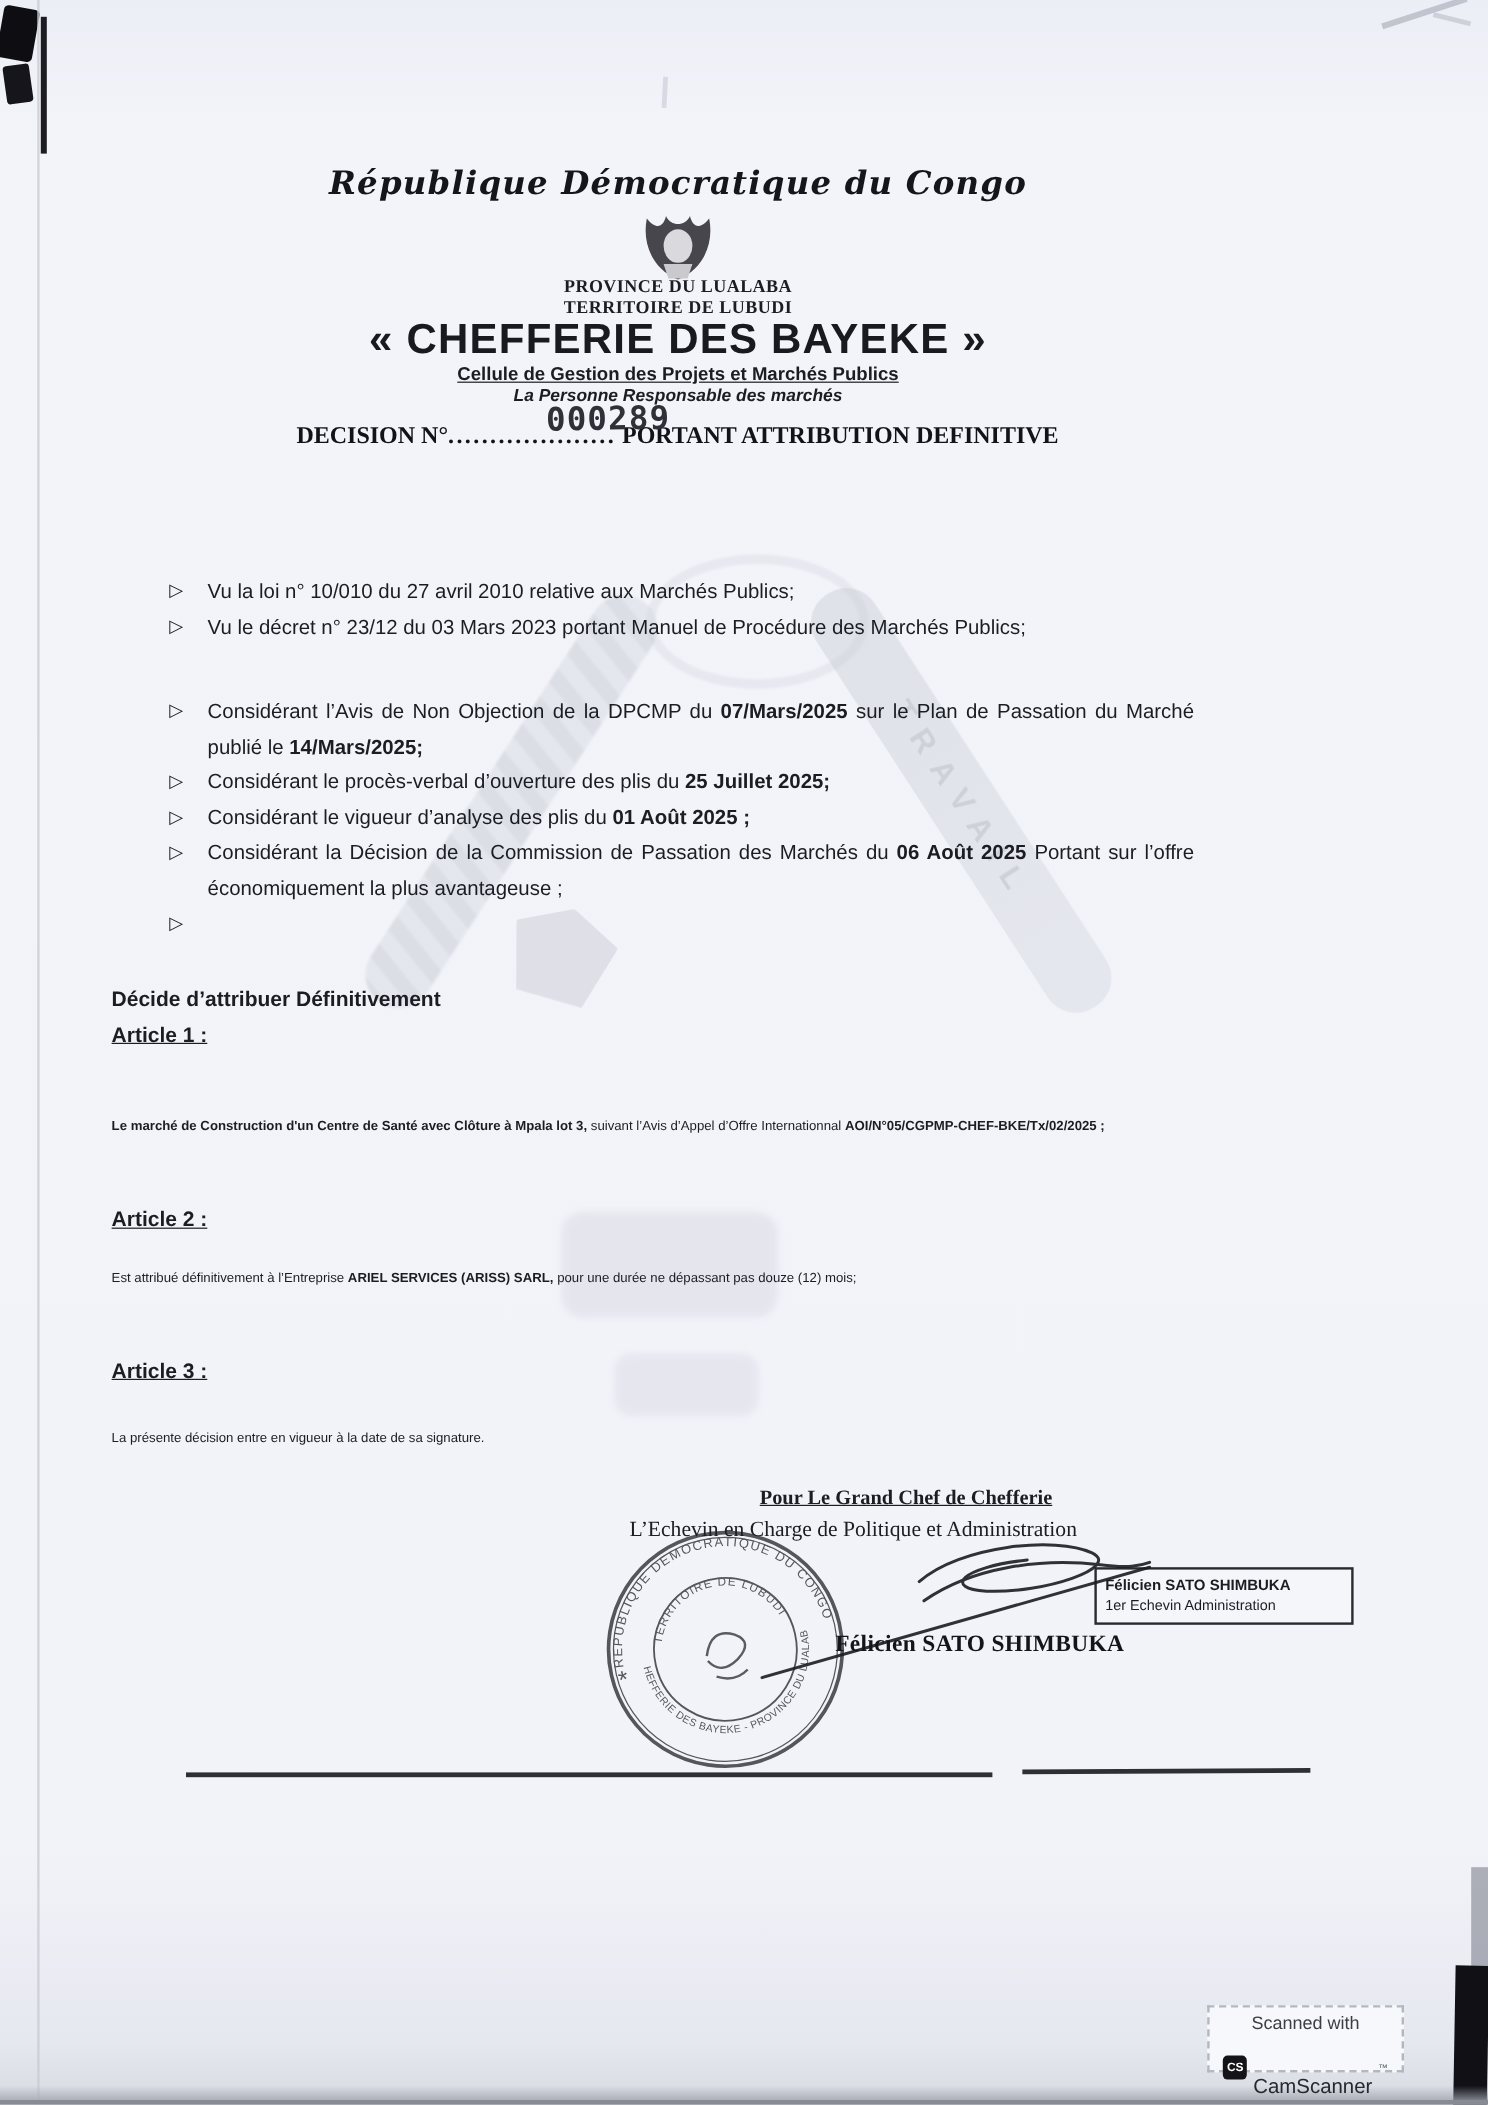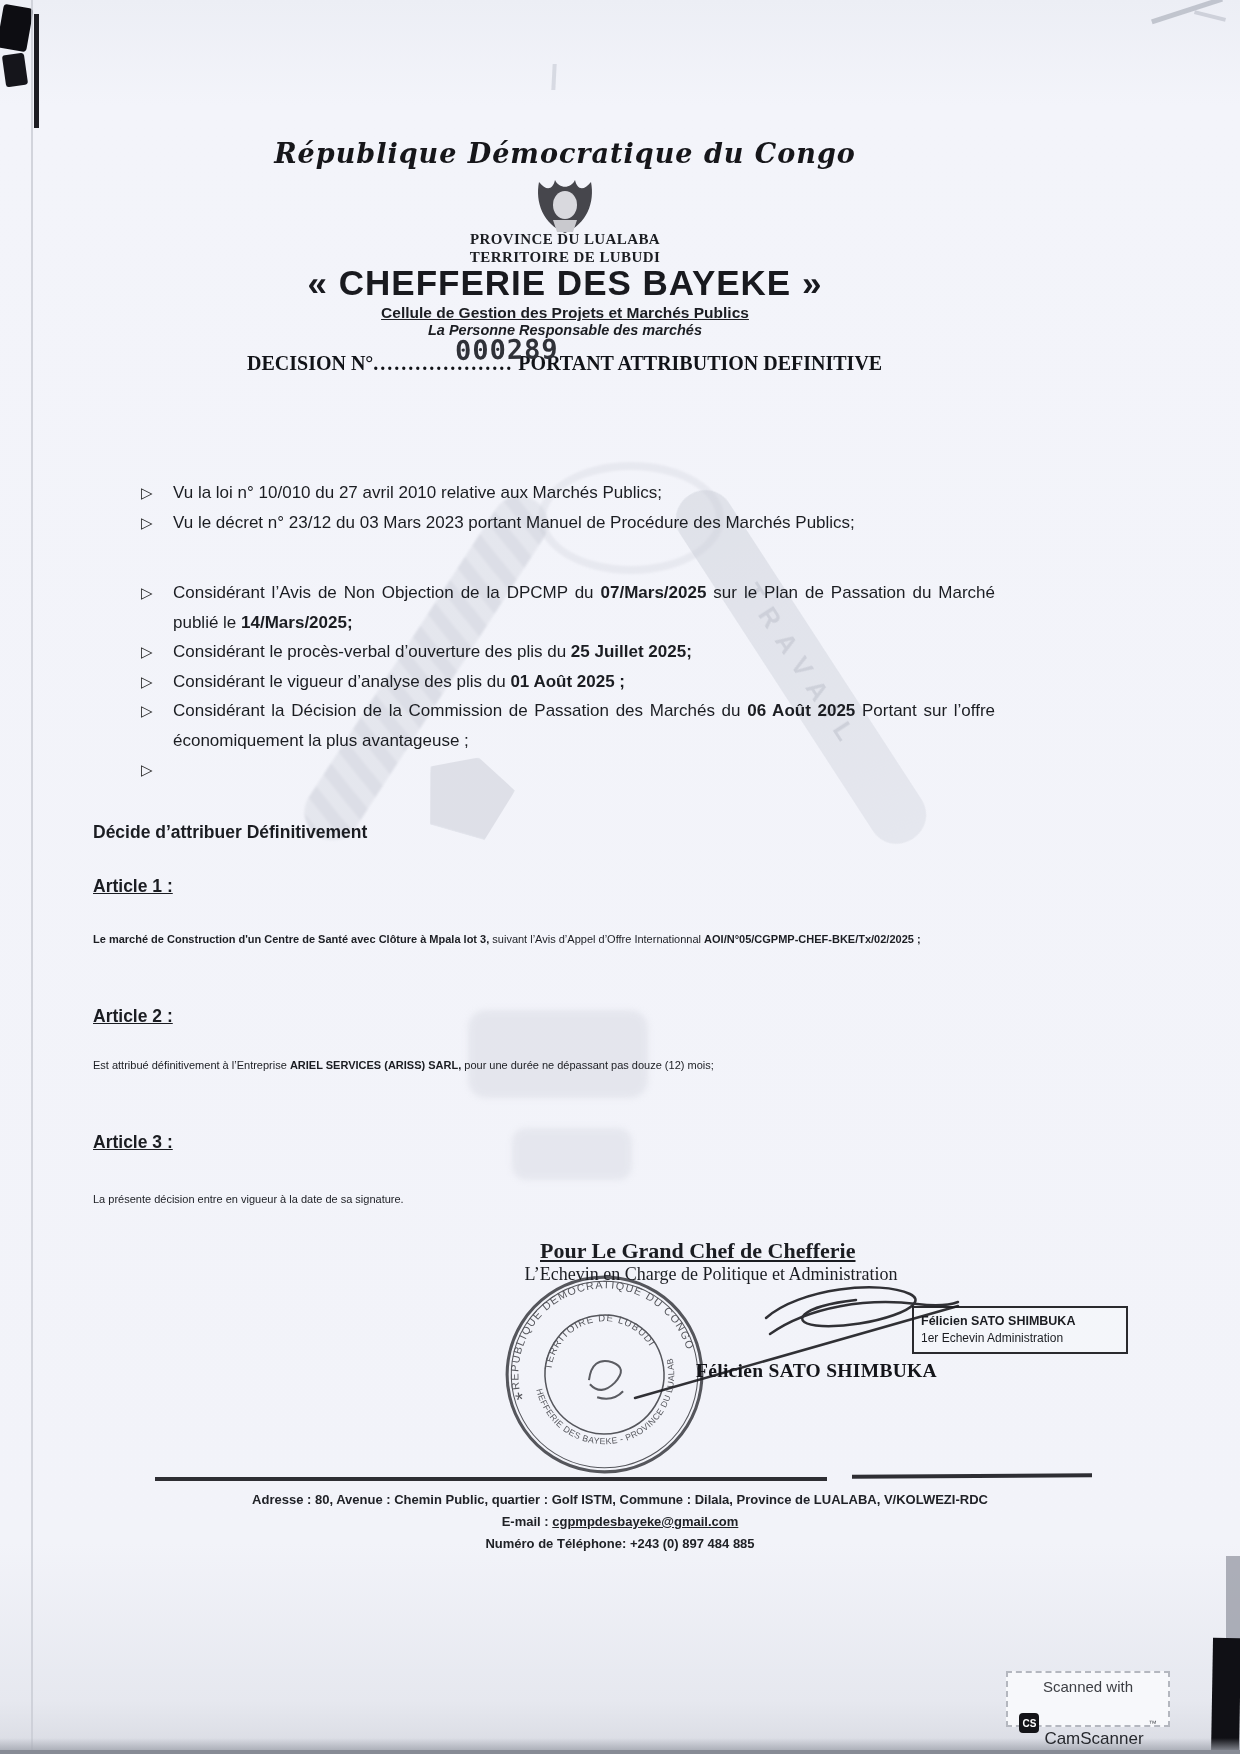--- a/index.html
+++ b/index.html
@@ -52,26 +52,26 @@
   
   ul.bullets{position:absolute;left:140px;width:855px;margin:0;padding:0;list-style:none;z-index:2;font-size:17px;}
   #vus{top:478px;line-height:30px;}
   #cons{top:578px;line-height:29.5px;}
   ul.bullets li{position:relative;padding-left:33px;text-align:justify;}
   ul.bullets .marker{position:absolute;left:1px;top:0;font-size:15px;color:#222;}
   
   .decide{position:absolute;left:93px;top:822px;font-weight:700;font-size:17.5px;z-index:2;}
   .art-head{position:absolute;left:93px;font-weight:700;font-size:17.5px;text-decoration:underline;z-index:2;}
   .art-body{position:absolute;left:93px;width:880px;font-size:11px;line-height:30px;text-align:justify;z-index:2;}
-  #a1h{top:876px;} #a1b{top:924px;}
+  #a1h{top:852px;} #a1b{top:924px;}
   #a2h{top:1006px;} #a2b{top:1050px;}
   #a3h{top:1132px;} #a3b{top:1184px;}
   
-  .sig-for{position:absolute;left:540px;top:1238px;width:430px;z-index:3;
-    font-family:"Liberation Serif",serif;font-weight:700;font-size:22px;text-decoration:underline;}
+  .sig-for{position:absolute;left:540px;top:1238px;width:430px;text-align:center;z-index:3;
+    font-family:"Liberation Serif",serif;font-weight:700;font-size:17px;text-decoration:underline;}
   .sig-role{position:absolute;left:451px;top:1264px;width:520px;text-align:center;z-index:3;
     font-family:"Liberation Serif",serif;font-size:18px;}
   .round-stamp{position:absolute;left:502px;top:1272px;width:205px;height:205px;z-index:2;opacity:.82;transform:rotate(-13deg);}
   .sig-svg{position:absolute;left:600px;top:1270px;width:420px;height:140px;z-index:4;}
   .stamp-box{position:absolute;left:912px;top:1306px;width:198px;z-index:3;border:2px solid #2a2a2e;
     background:rgba(245,246,250,.85);padding:5px 7px;line-height:17px;}
   .stamp-box .nm{font-weight:700;font-size:12.5px;white-space:nowrap;}
   .stamp-box .tt{font-size:12px;white-space:nowrap;}
   .signer-name{position:absolute;left:696px;top:1360px;z-index:5;font-family:"Liberation Serif",serif;
     font-weight:700;font-size:19.5px;letter-spacing:.3px;color:#14151a;}
@@ -195,25 +195,20 @@
 
   <div class="stamp-box">
     <div class="nm">Félicien SATO SHIMBUKA</div>
     <div class="tt">1er Echevin Administration</div>
   </div>
 
   <div class="signer-name">Félicien SATO SHIMBUKA</div>
 
   <div class="frule l"></div>
   <div class="frule r"></div>
-  <div class="footer">
-    <div>Adresse : 80, Avenue : Chemin Public, quartier : Golf ISTM, Commune : Dilala, Province de LUALABA, V/KOLWEZI-RDC</div>
-    <div><span>E-mail : </span><span class="email">cgpmpdesbayeke@gmail.com</span></div>
-    <div>Numéro de Téléphone: +243 (0) 897 484 885</div>
-  </div>
 
   <div class="cam-badge">
     <div class="cam-line1">Scanned with</div>
     <div class="cam-row">
       <span class="cs-logo">CS</span>
       <span class="cam-brand">CamScanner</span>
       <span class="cam-tm">™</span>
     </div>
   </div>
 

